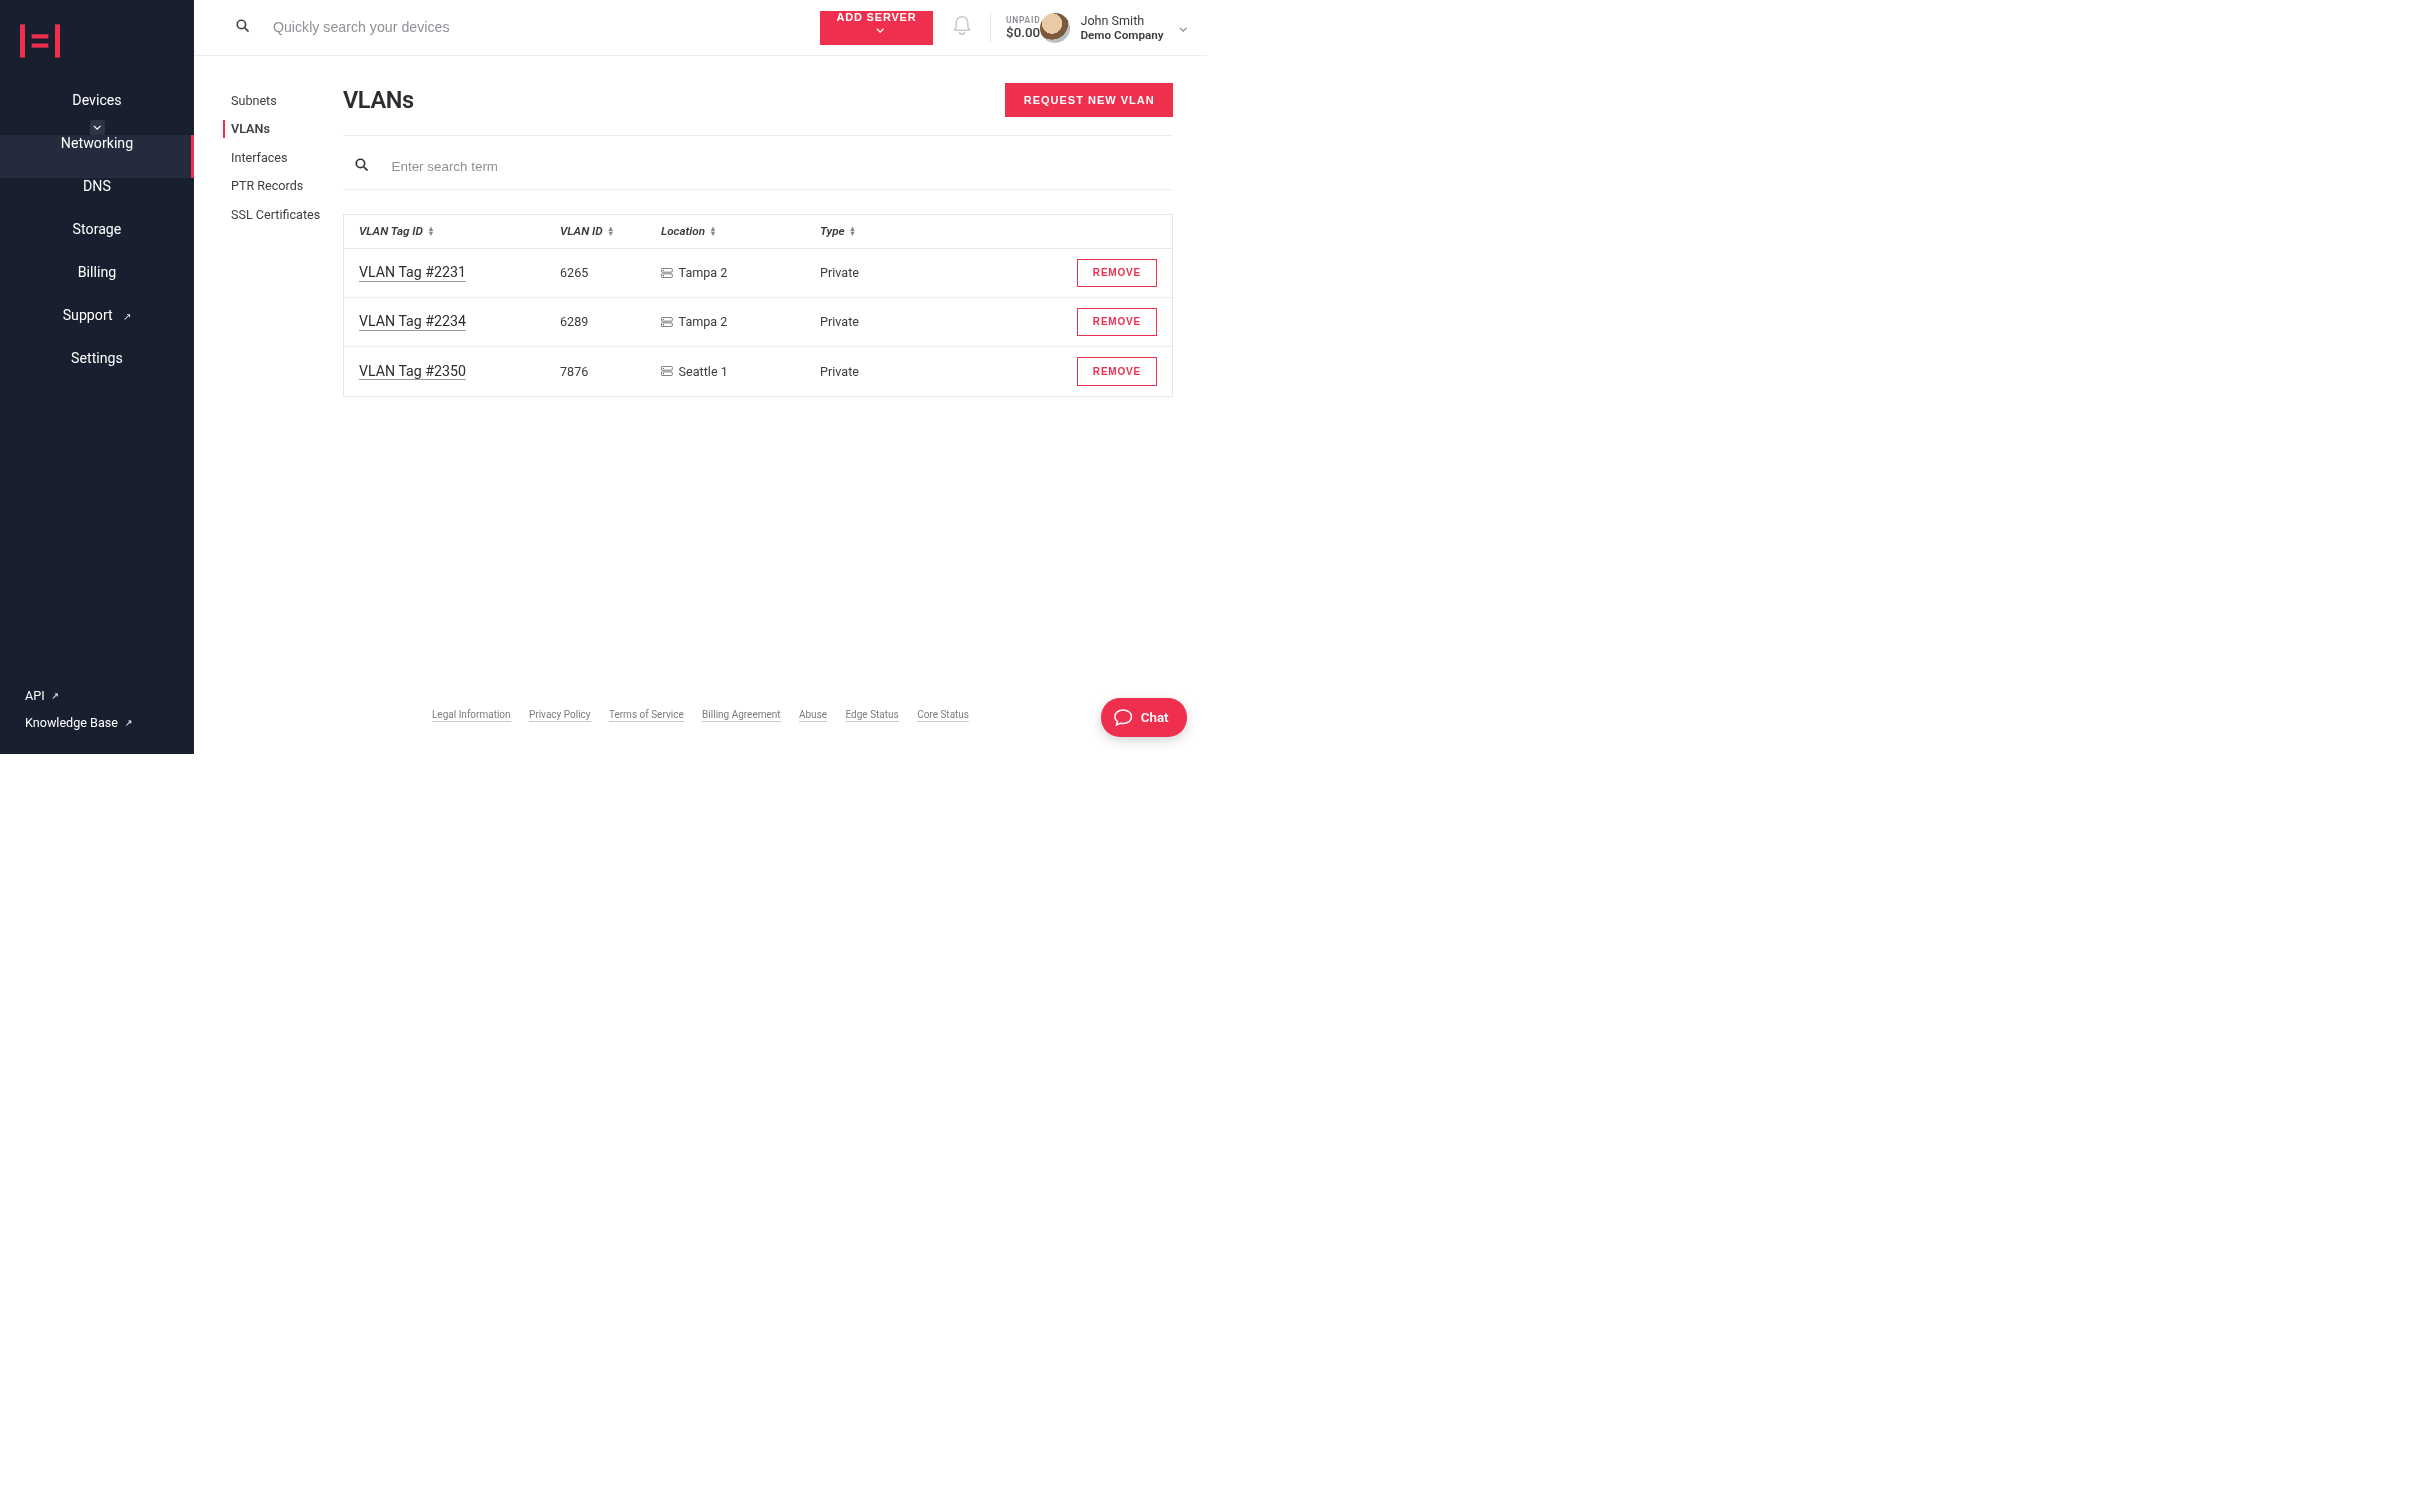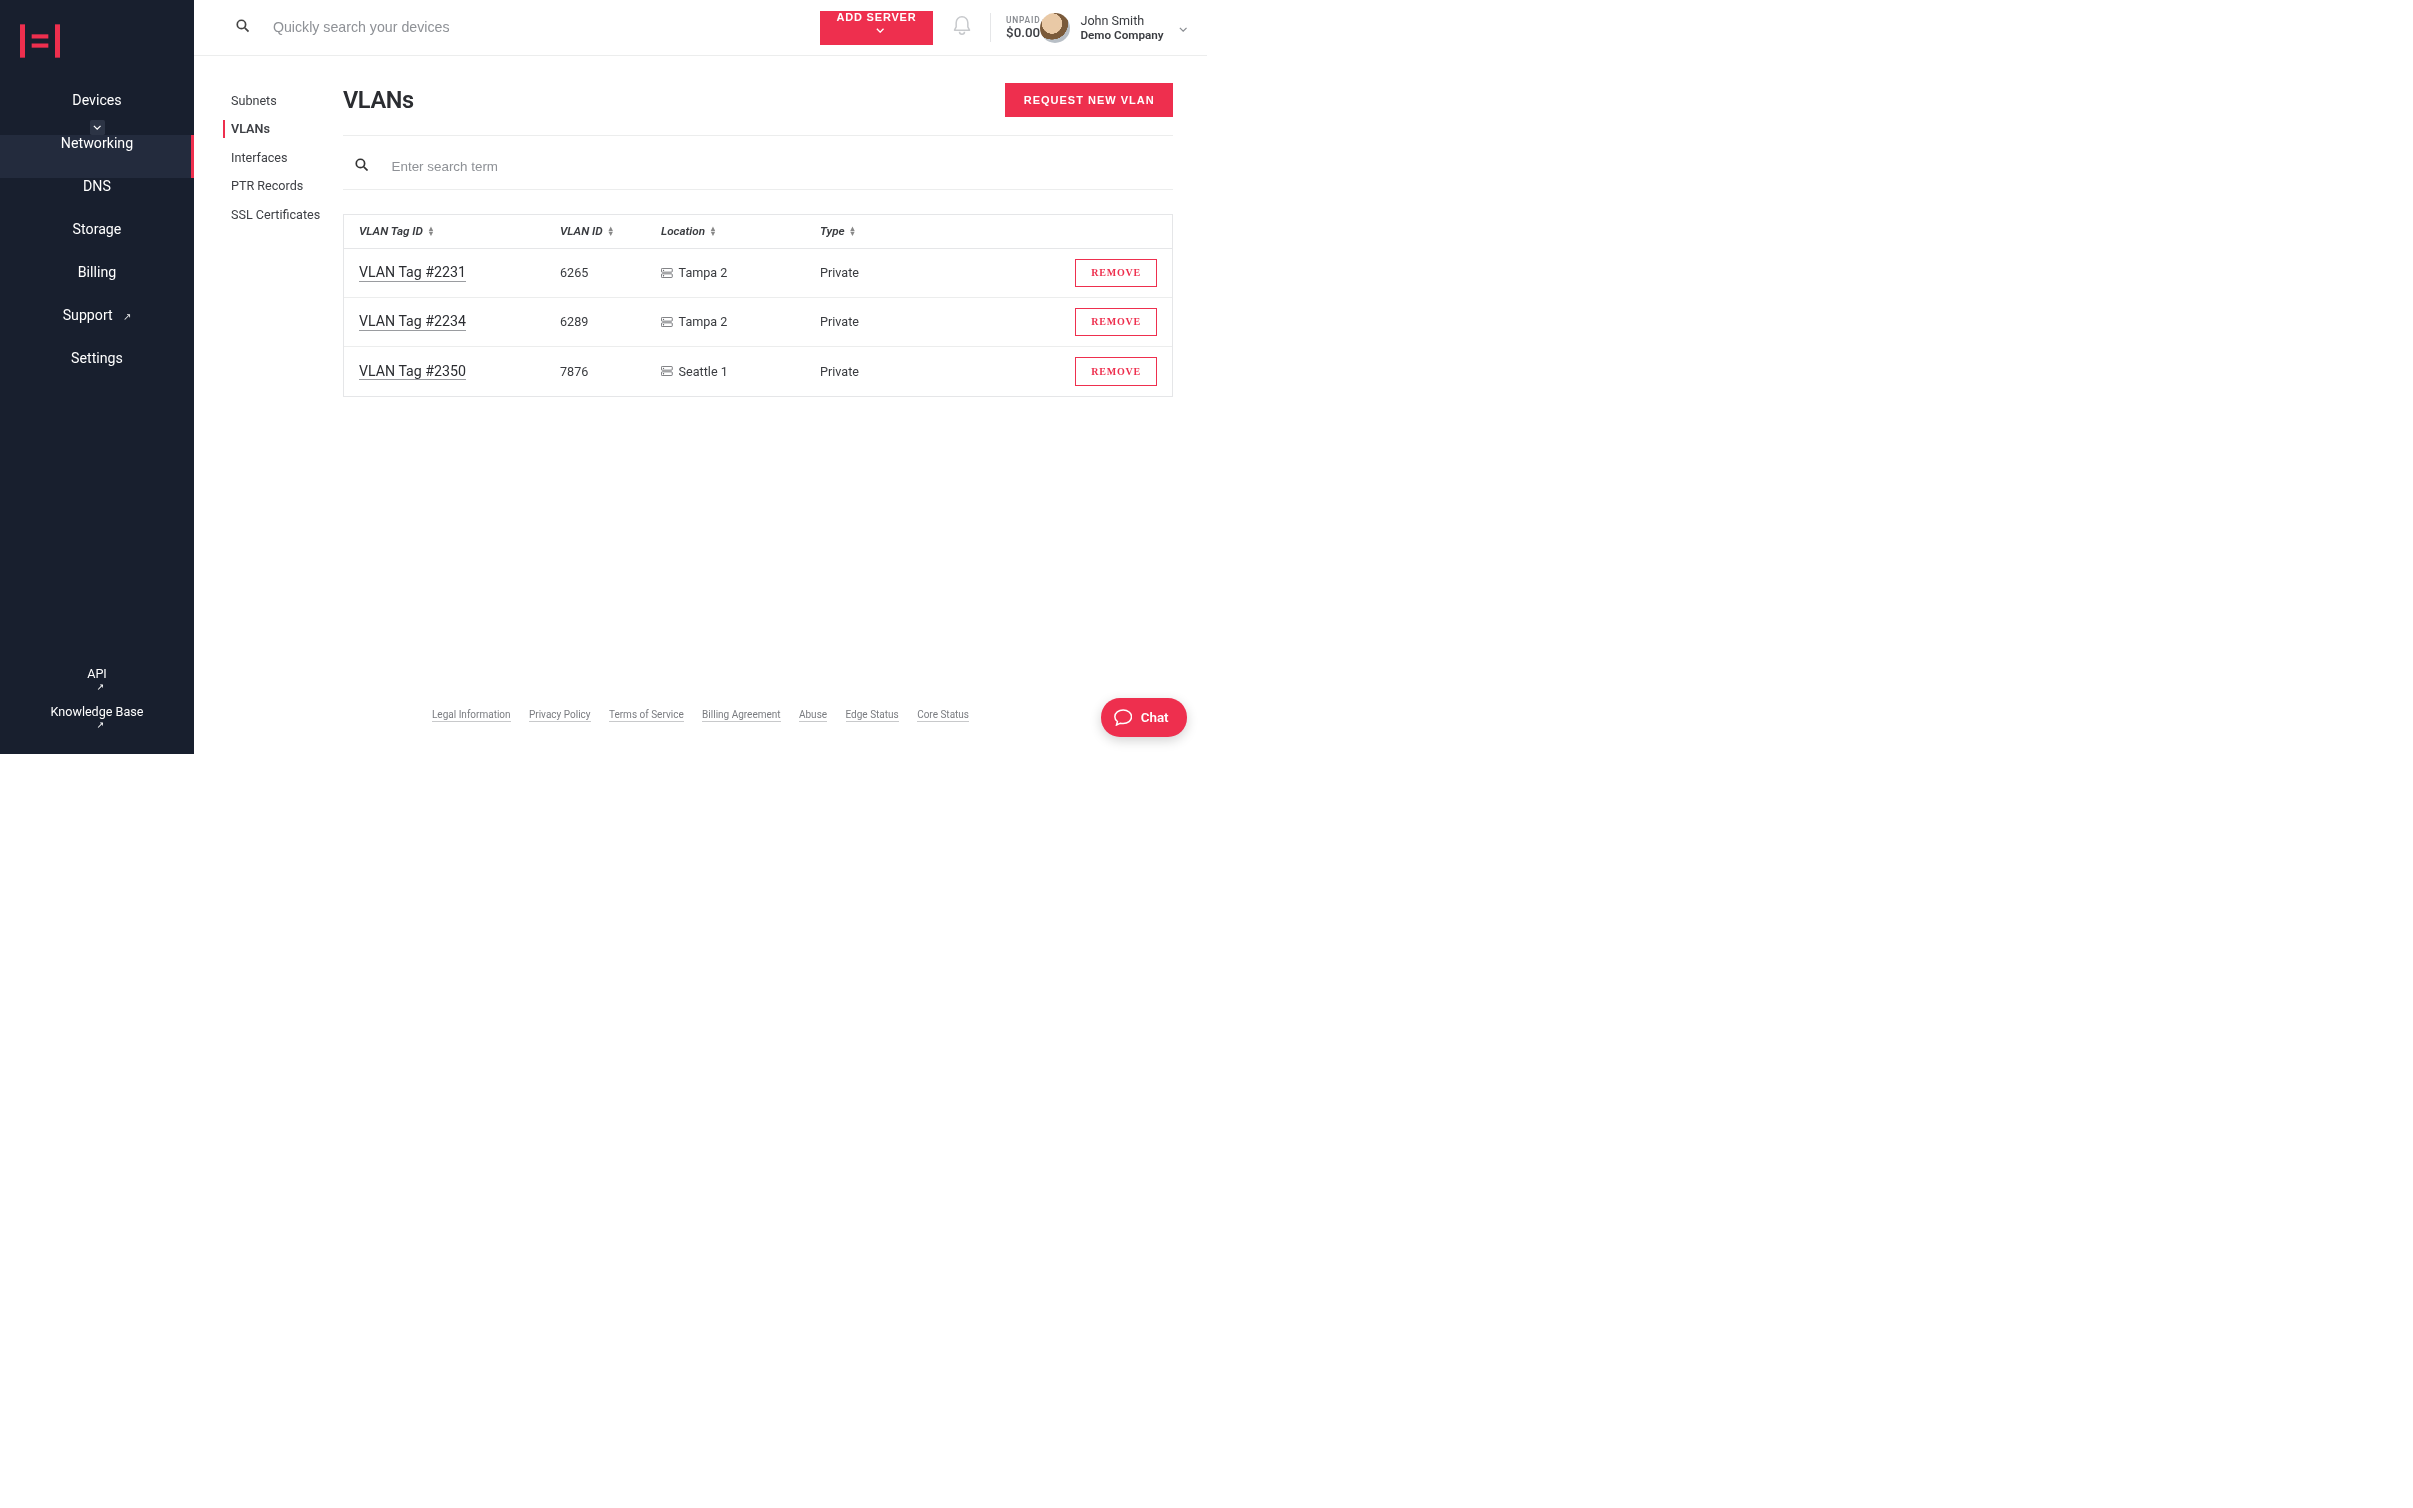--- a/index.html
+++ b/index.html
@@ -80,21 +80,20 @@
 .bottom-nav {
   padding-bottom: 18.4px;
 }
 .bottom-item {
   display: flex;
   align-items: center;
   padding: 5.9px 25px;
   font-size: 12.6px;
   color: #fff;
   cursor: pointer;
-  flex-direction: column;
 }
 .bottom-item .ext {
   margin-left: 6.7px;
   font-size: 9.2px;
 }
 
 .main {
   flex: 1;
   display: flex;
   flex-direction: column;
@@ -339,21 +338,20 @@
   border: 0.8px solid #ee2f4e;
   color: #ee2f4e;
   background: #fff;
   font-size: 10px;
   font-weight: 700;
   letter-spacing: 0.8px;
   height: 28.5px;
   padding: 0 15px;
   cursor: pointer;
   justify-self: end;
-  font-family: Liberation Serif, serif;
 }
 
 .footer {
   position: absolute;
   bottom: 32px;
   left: 0;
   right: 0;
   display: flex;
   justify-content: center;
   gap: 18.4px;

